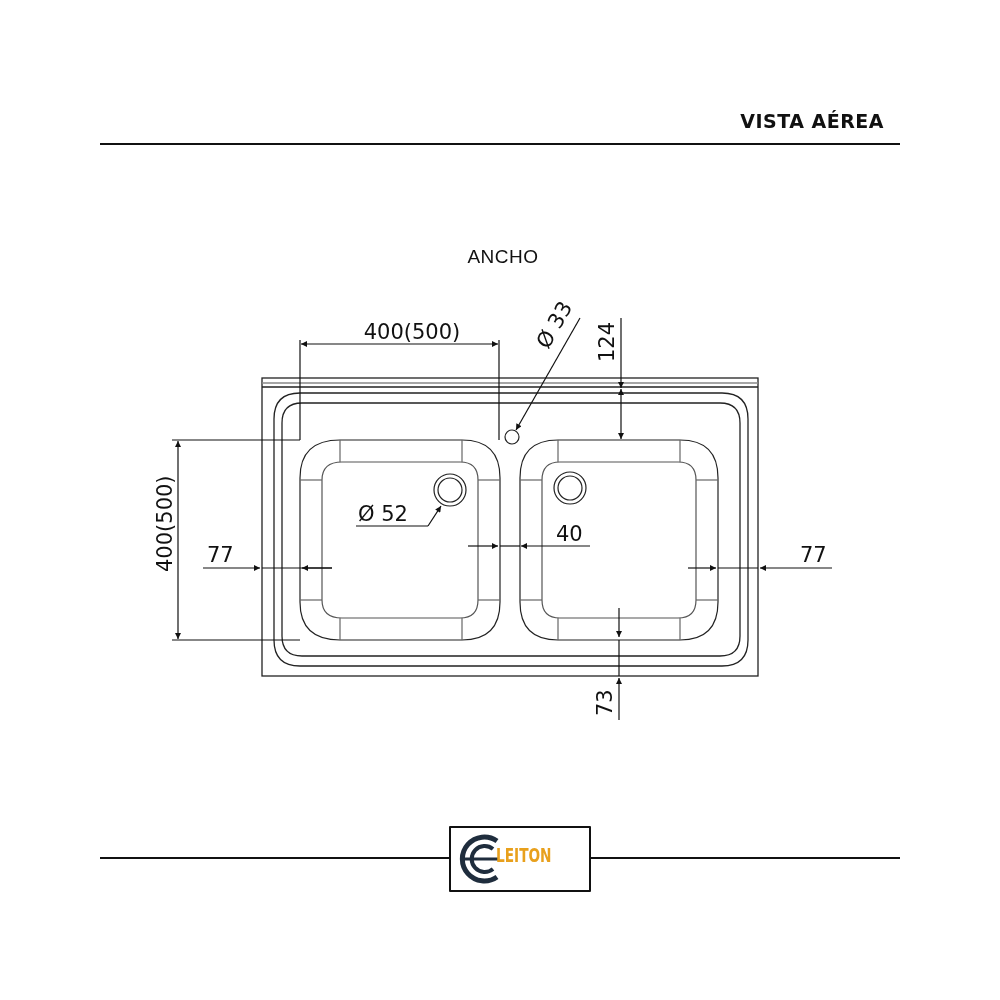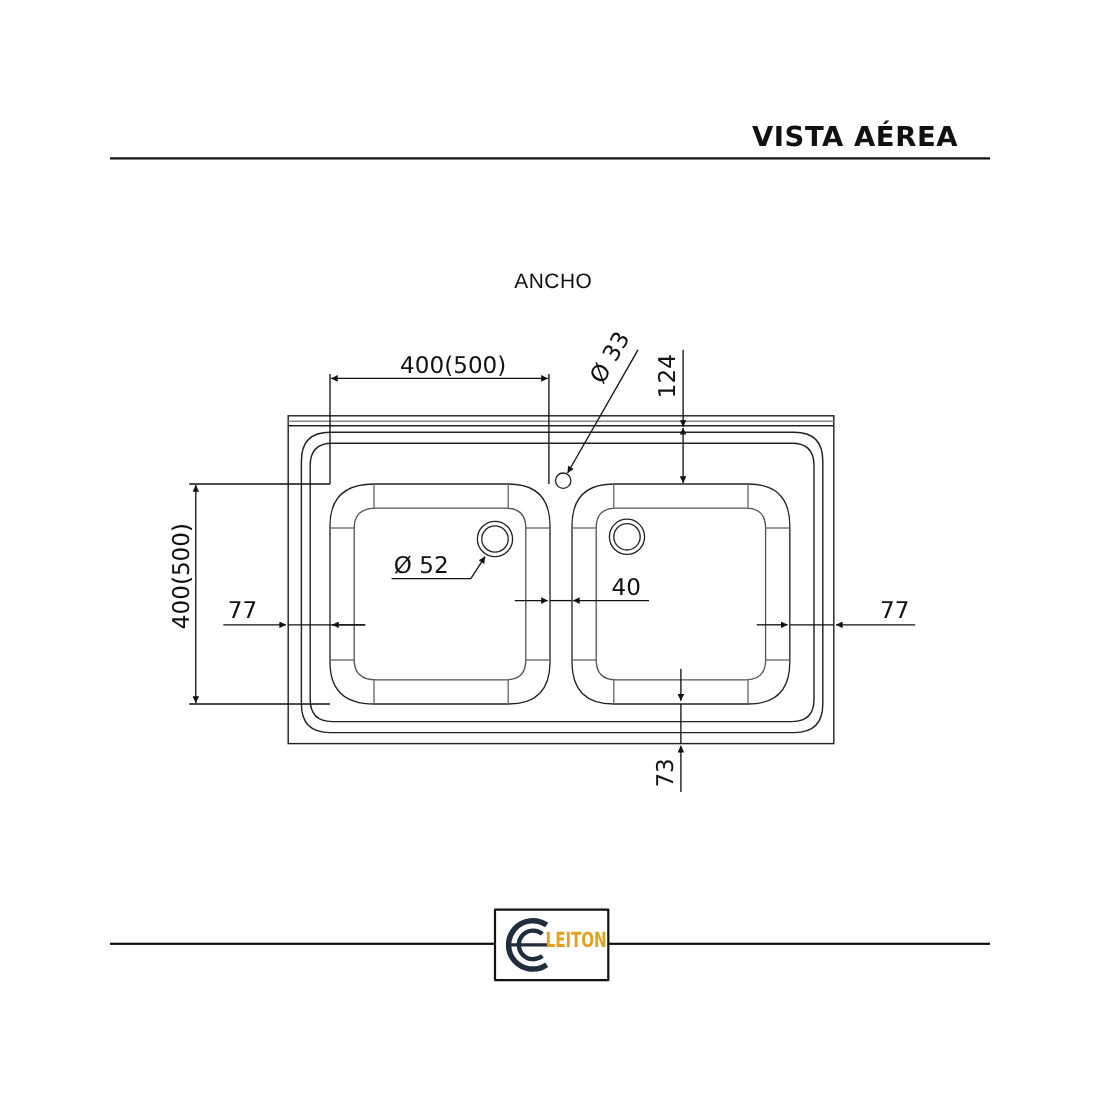--- a/index.html
+++ b/index.html
@@ -1,22 +1,22 @@
 <!DOCTYPE html>
 <html><head>
 <meta charset="utf-8">
 <style>
   html, body { margin:0; padding:0; background:#ffffff; }
   body { width:1000px; height:1000px; position:relative; overflow:hidden; font-family:"Liberation Sans", sans-serif; }
-  .title { position:absolute; right:129px; top:110px; font-family:"DejaVu Sans", sans-serif; font-weight:bold; font-size:25px; letter-spacing:0.5px; color:#111; }
+  .title { position:absolute; right:116px; top:110px; font-family:"DejaVu Sans", sans-serif; font-weight:bold; font-size:19px; letter-spacing:0.5px; color:#111; }
   .rule { position:absolute; left:100px; width:800px; height:2px; background:#111; }
   .subtitle { position:absolute; left:0; width:1006px; text-align:center; top:246px; font-size:19px; color:#111; letter-spacing:0.5px; }
   svg.drawing { position:absolute; left:0; top:0; }
   .dimtxt { font-family:"DejaVu Sans", sans-serif; font-size:21px; fill:#111; }
-  .logo { position:absolute; left:449px; top:826px; width:101px; height:62px; border:2px solid #111; background:#fff; border-radius:1px; }
+  .logo { position:absolute; left:449px; top:826px; width:101px; height:62px; border:2px solid #111; background:#fff; border-radius:1px;padding-left:37px; }
   .logo-text { position:absolute; left:45px; top:16px; font-family:"DejaVu Sans", sans-serif; font-weight:bold; font-size:19px; color:#e8a01c; transform:scaleX(0.72); transform-origin:left top; letter-spacing:0px; }
 </style>
 </head>
 <body>
 
 <div class="title">VISTA AÉREA</div>
 <div class="rule" style="top:143px;"></div>
 
 <div class="subtitle">ANCHO</div>
 

